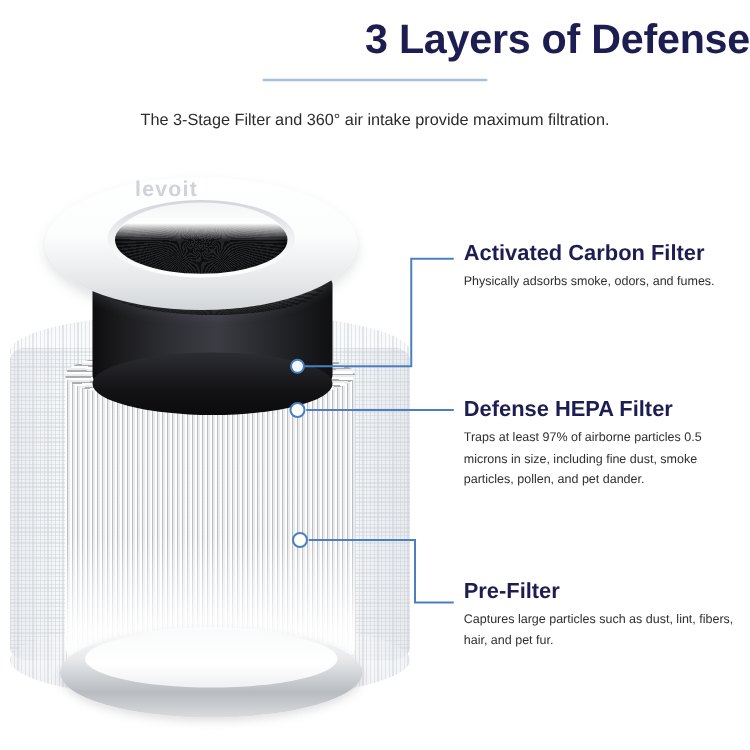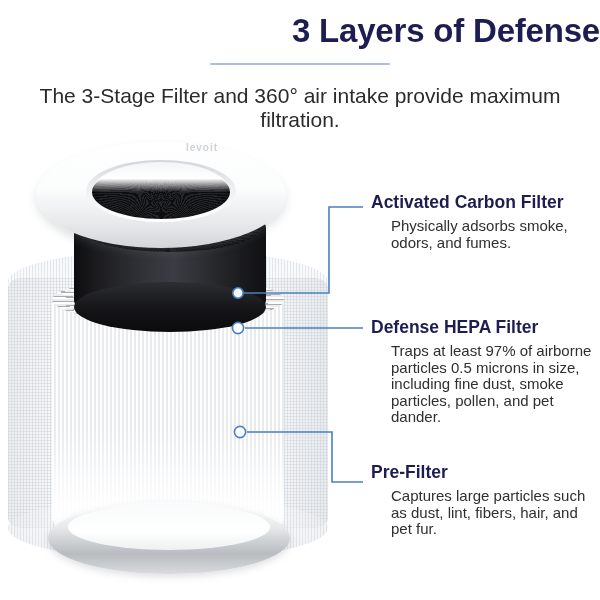--- a/index.html
+++ b/index.html
@@ -44,21 +44,21 @@
     height: 2px;
     background: #a8c0d8;
     border-radius: 2px;
   }
   .subtitle {
     position: absolute;
     top: 84px;
     left: 0;
     width: 600px;
     text-align: center;
-    font-size: 21px;
+    font-size: 13px;
     font-weight: 400;
     color: #2b2b2b;
     line-height: 24px;
   }
 
   
   .product {
     position: absolute;
     left: 0px;
     top: 130px;
@@ -239,22 +239,22 @@
     width: 138px;
     height: 30px;
     border-radius: 50% 50% 0 0 / 100% 100% 0 0;
     background: linear-gradient(180deg, #f3f4f5 0%, #ffffff 55%, rgba(255,255,255,0) 100%);
   }
   .brand {
     position: absolute;
     left: 108px;
     top: 12px;
     width: 110px;
-    text-align: right;
-    font-size: 10px;
+    text-align: left;
+    font-size: 17px;
     font-weight: 700;
     letter-spacing: 1px;
     color: #cfd3d7;
     text-transform: lowercase;
   }
 
   
   .base-outer {
     position: absolute;
     left: 48px;
@@ -293,25 +293,24 @@
   }
   .callout-title {
     font-size: 17.5px;
     font-weight: 700;
     color: #1d1d52;
     line-height: 22px;
     margin-bottom: 5px;
     white-space: nowrap;
   }
   .callout-body {
-    font-size: 15px;
+    font-size: 10px;
     font-weight: 400;
     color: #2f2f2f;
     line-height: 16.5px;
-    margin-left: 20px;
   }
   .callout-carbon { top: 191px; }
   .callout-hepa   { top: 316px; }
   .callout-pre    { top: 461px; }
 </style>
 </head>
 <body>
 
 <div class="page">
 

